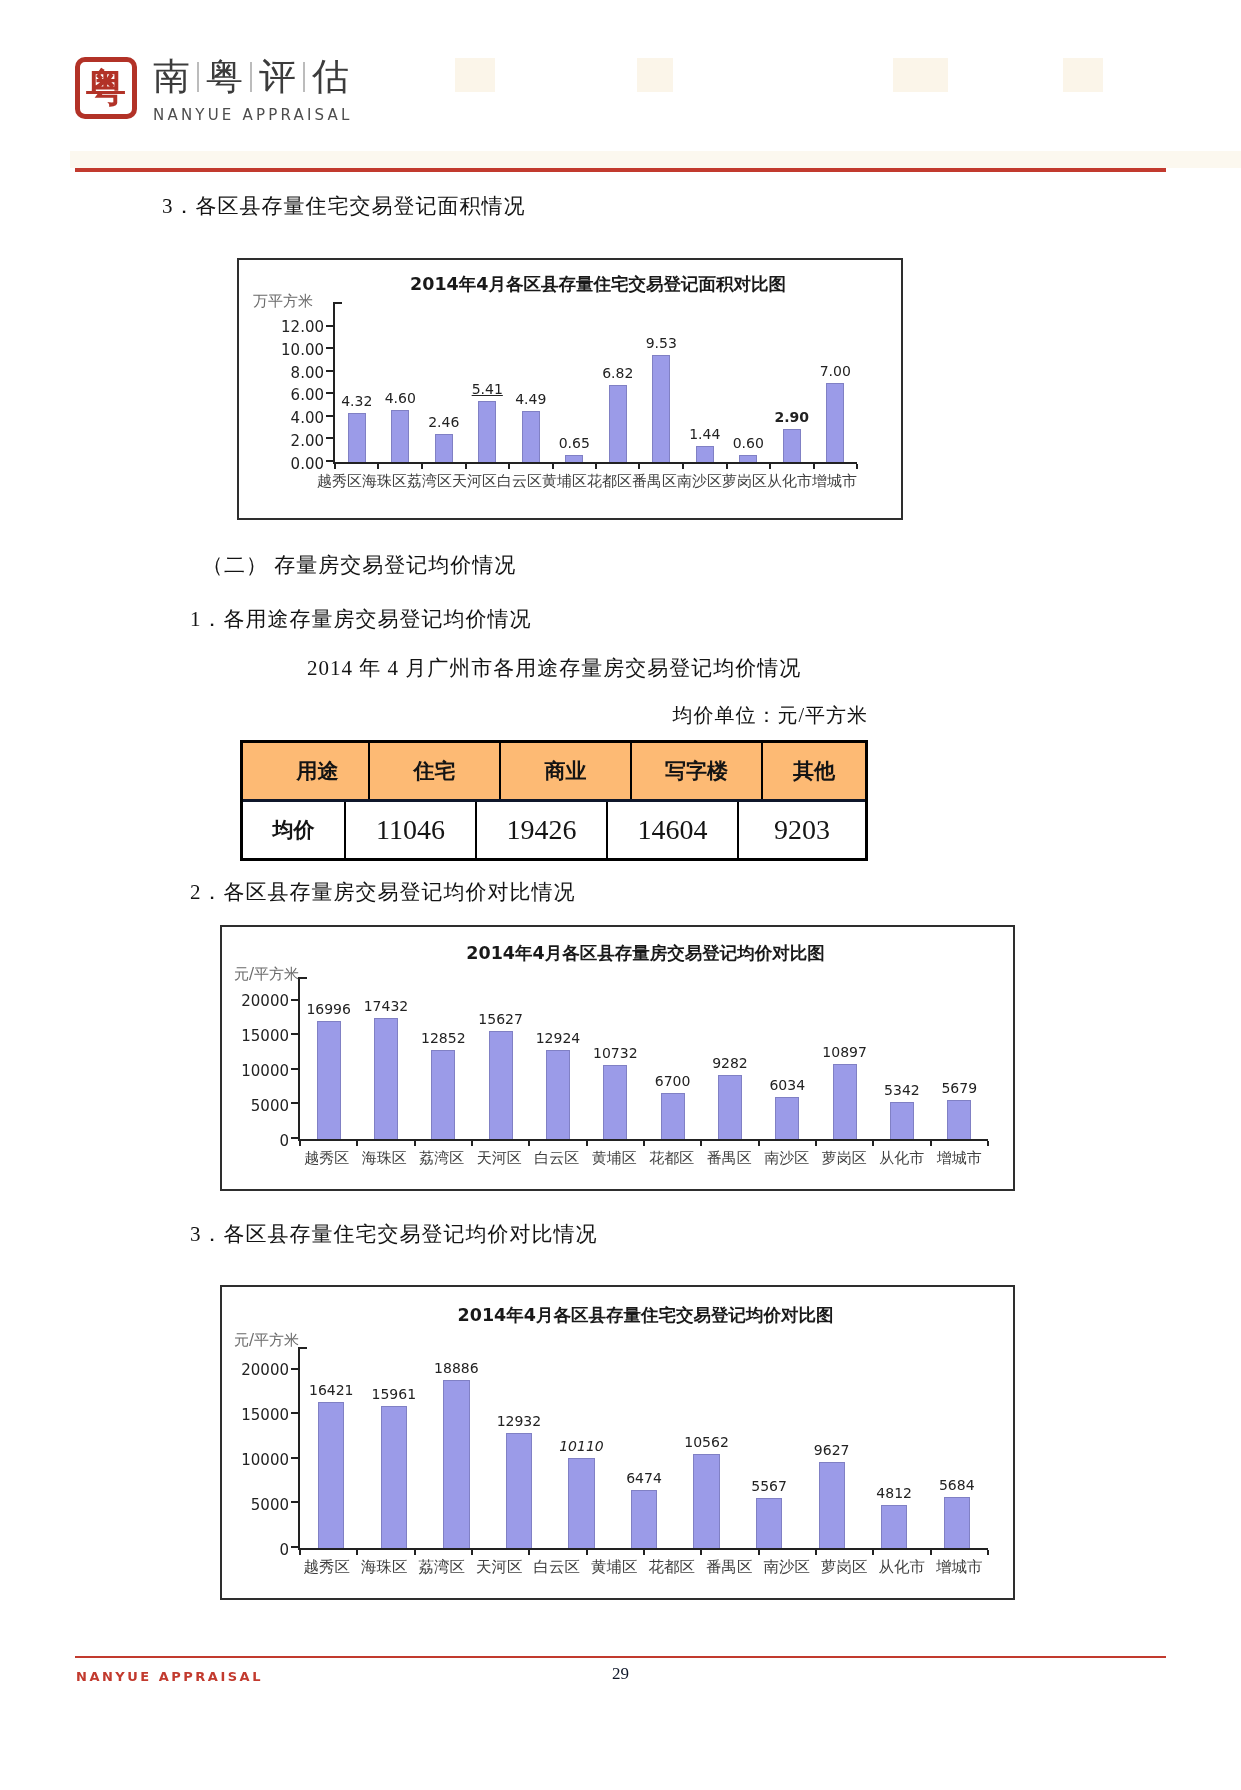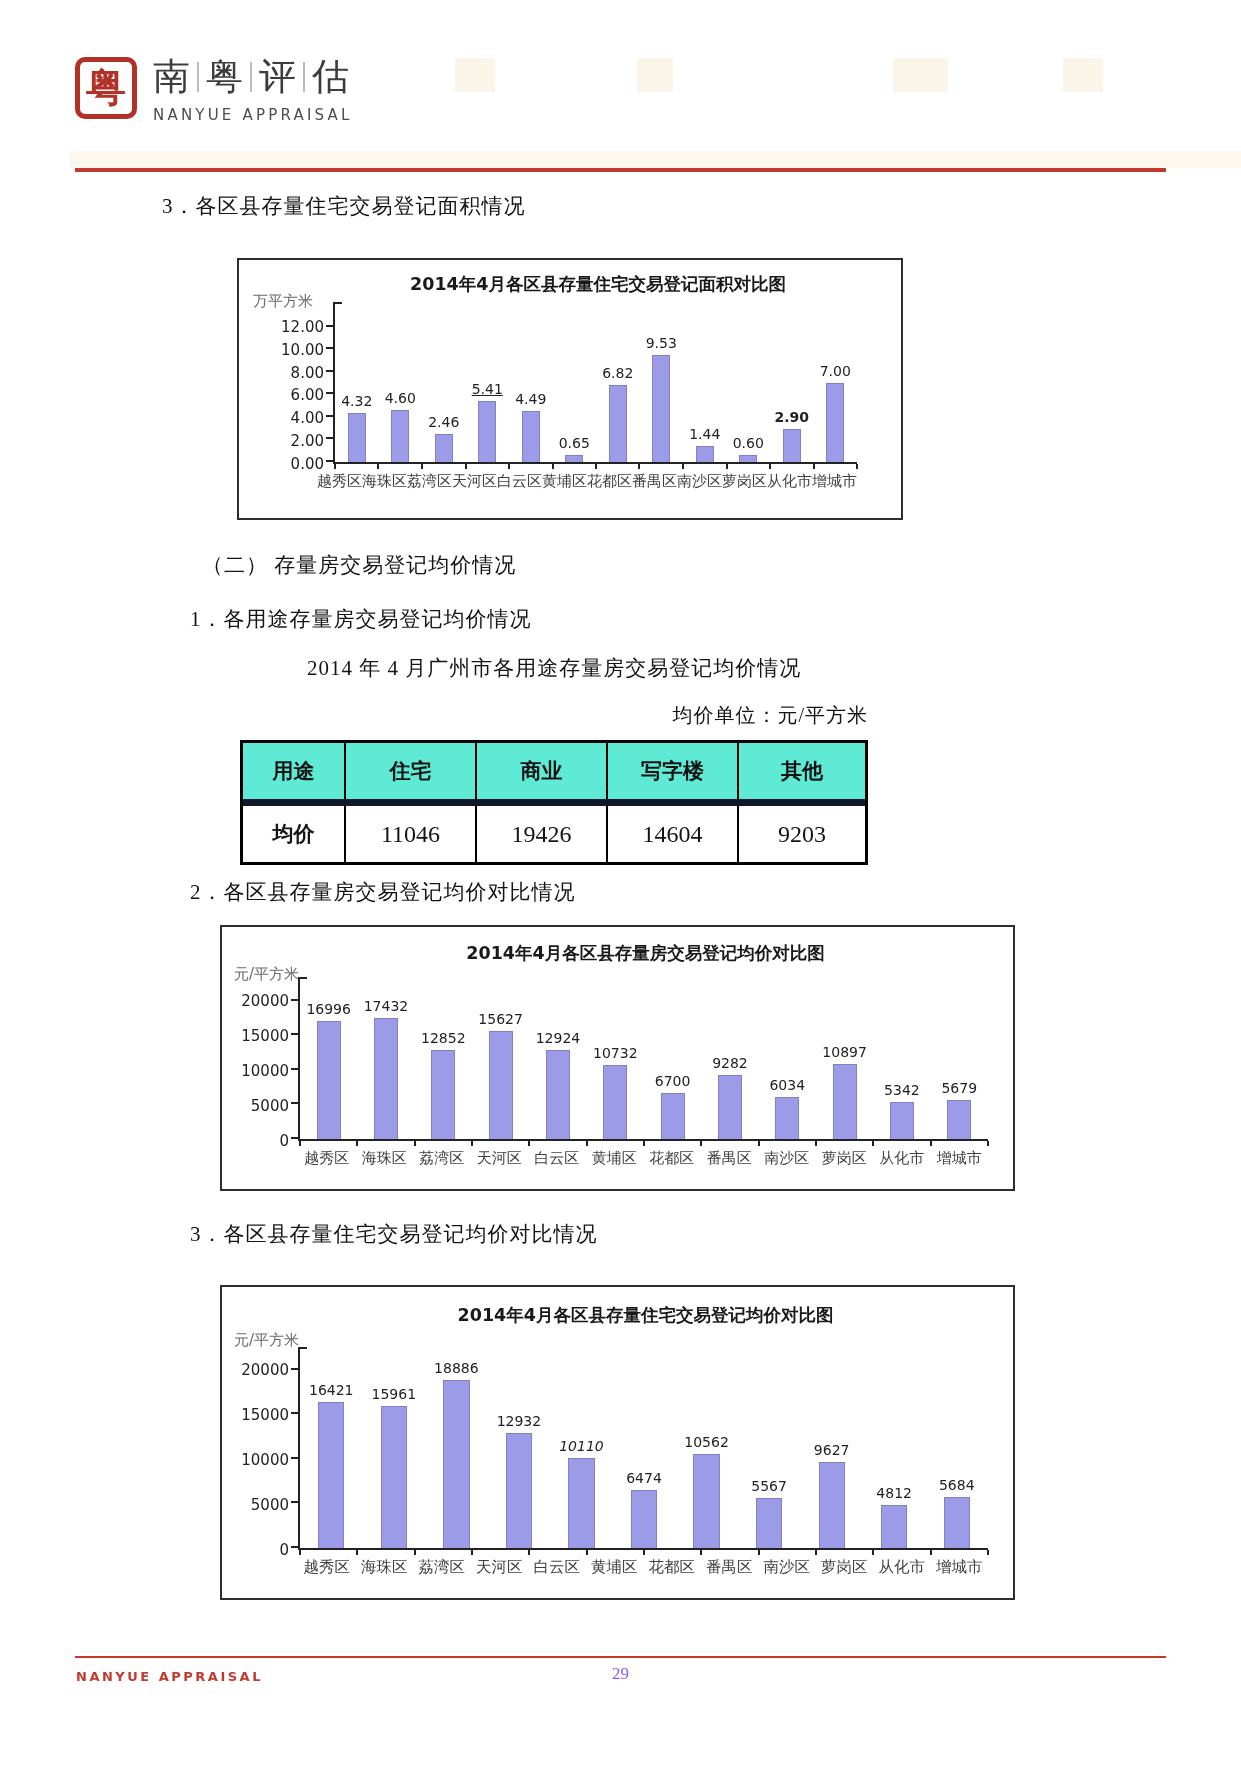--- a/index.html
+++ b/index.html
@@ -29,24 +29,24 @@
   .h-part2{ left:202px; top:551px; }
   .h-p21  { left:190px; top:605px; }
   .t-title{ left:240px; width:628px; top:654px; text-align:center; font-size:21px; }
   .t-unit { left:240px; width:628px; top:702px; text-align:right; font-size:20px; }
   .h-p22  { left:190px; top:878px; }
   .h-p23  { left:190px; top:1220px; }
 
   
   .price-table { position:absolute; left:240px; top:740px; width:628px; border:3px solid #000; background:#fff; }
   .tr { display:grid; grid-template-columns:103px 131px 131px 131px 1fr; }
-  .tr.head { background:#5eead4; border-bottom:7px solid #0f172a; }
+  .tr.head { background:#fdba74; border-bottom:3px solid #0f172a;padding-left:24px; }
   .td {
     height:56px; display:flex; align-items:center; justify-content:center;
-    border-right:2px solid #000; font-size:24px;
+    border-right:2px solid #000; font-size:28px;
   }
   .td:last-child { border-right:none; }
   .td.bold { font-weight:bold; font-size:21px; font-family:"DejaVu Sans",sans-serif; }
 
   
   .chart-box { position:absolute; border:2px solid #2e2e2e; background:#fff; }
   .chart-title {
     position:absolute; left:76px; right:20px; text-align:center;
     font-family:"DejaVu Sans",sans-serif; font-weight:bold; font-size:17.5px; color:#191919; white-space:nowrap;
   }
@@ -92,21 +92,21 @@
   .c3 .yaxis { width:76px; }
   .c3 .xlabels { left:76px; right:25px; top:270px; }
   .c3 .xlabel { font-size:15.5px; }
 
   
   .footer-rule { position:absolute; left:75px; top:1656px; width:1091px; height:2px; background:var(--accent,#c23a2e); }
   .footer-brand {
     position:absolute; left:76px; top:1669px; font-family:"DejaVu Sans",sans-serif;
     font-size:13px; font-weight:bold; letter-spacing:2.5px; color:var(--accent,#c23a2e);
   }
-  .footer-page { position:absolute; left:0; width:100%; top:1664px; text-align:center; font-size:17px; color:#8b5cf6; }
+  .footer-page { position:absolute; left:0; width:100%; top:1664px; text-align:center; font-size:17px; color:#0f172a; }
 </style>
 </head>
 <body style="--accent: #c23a2e; --bar-fill: #9b9be8; --bar-border: #8080c4;">
 
 <div class="page">
 
   <div class="logo">
     <div class="seal">
       <span>粤</span>
     </div>

